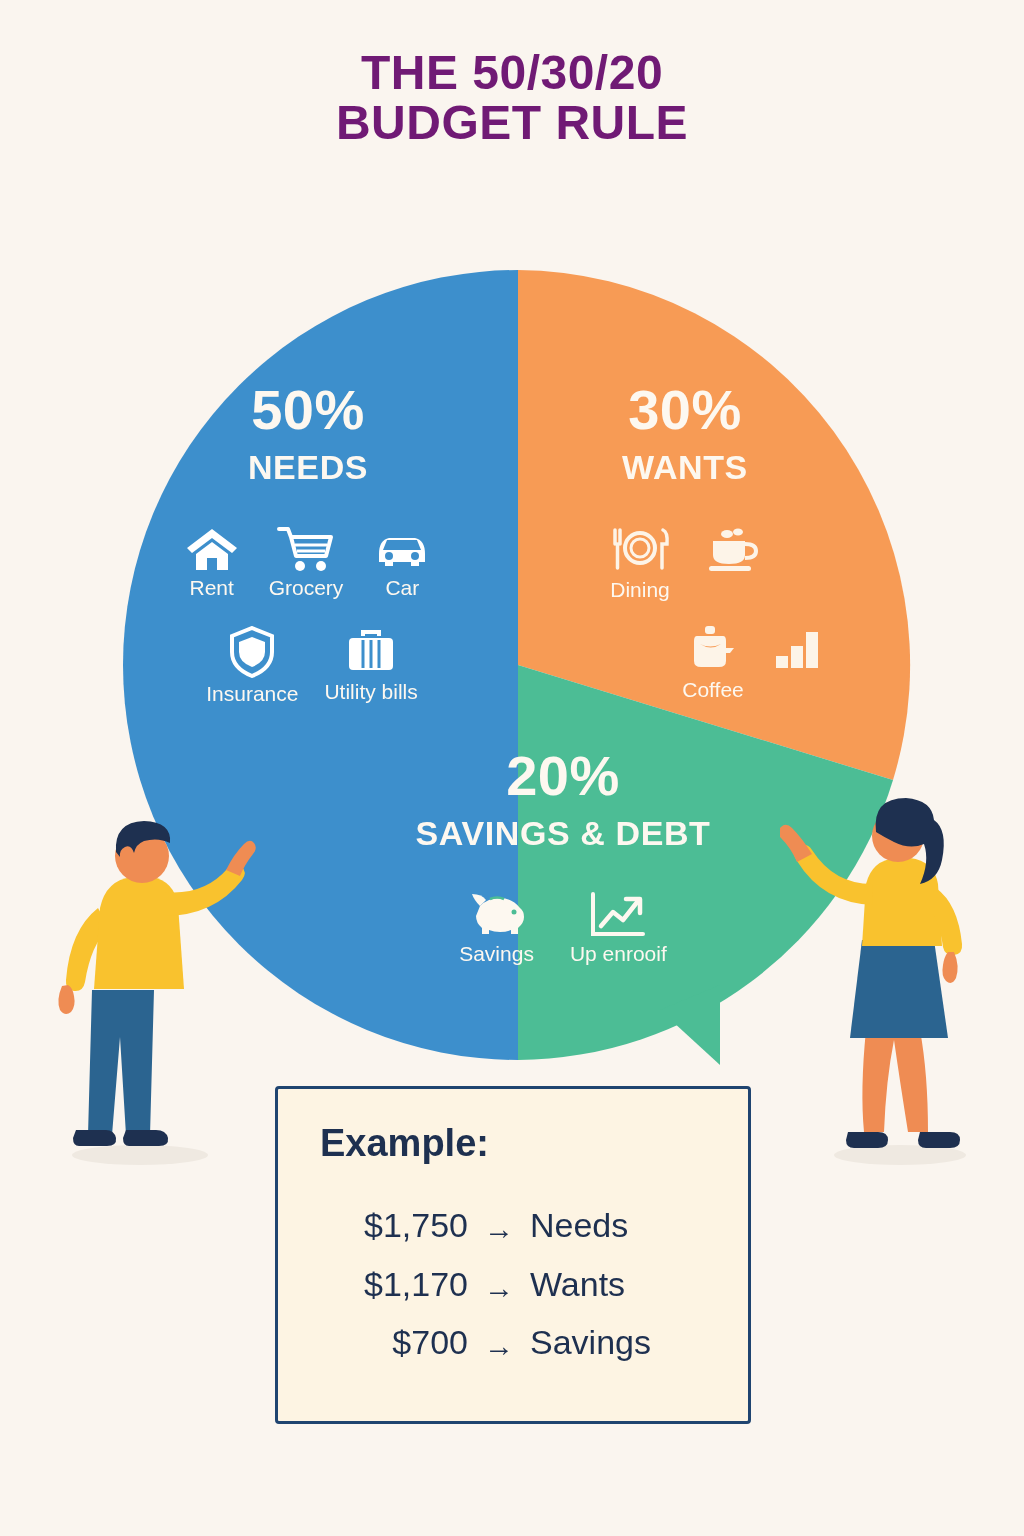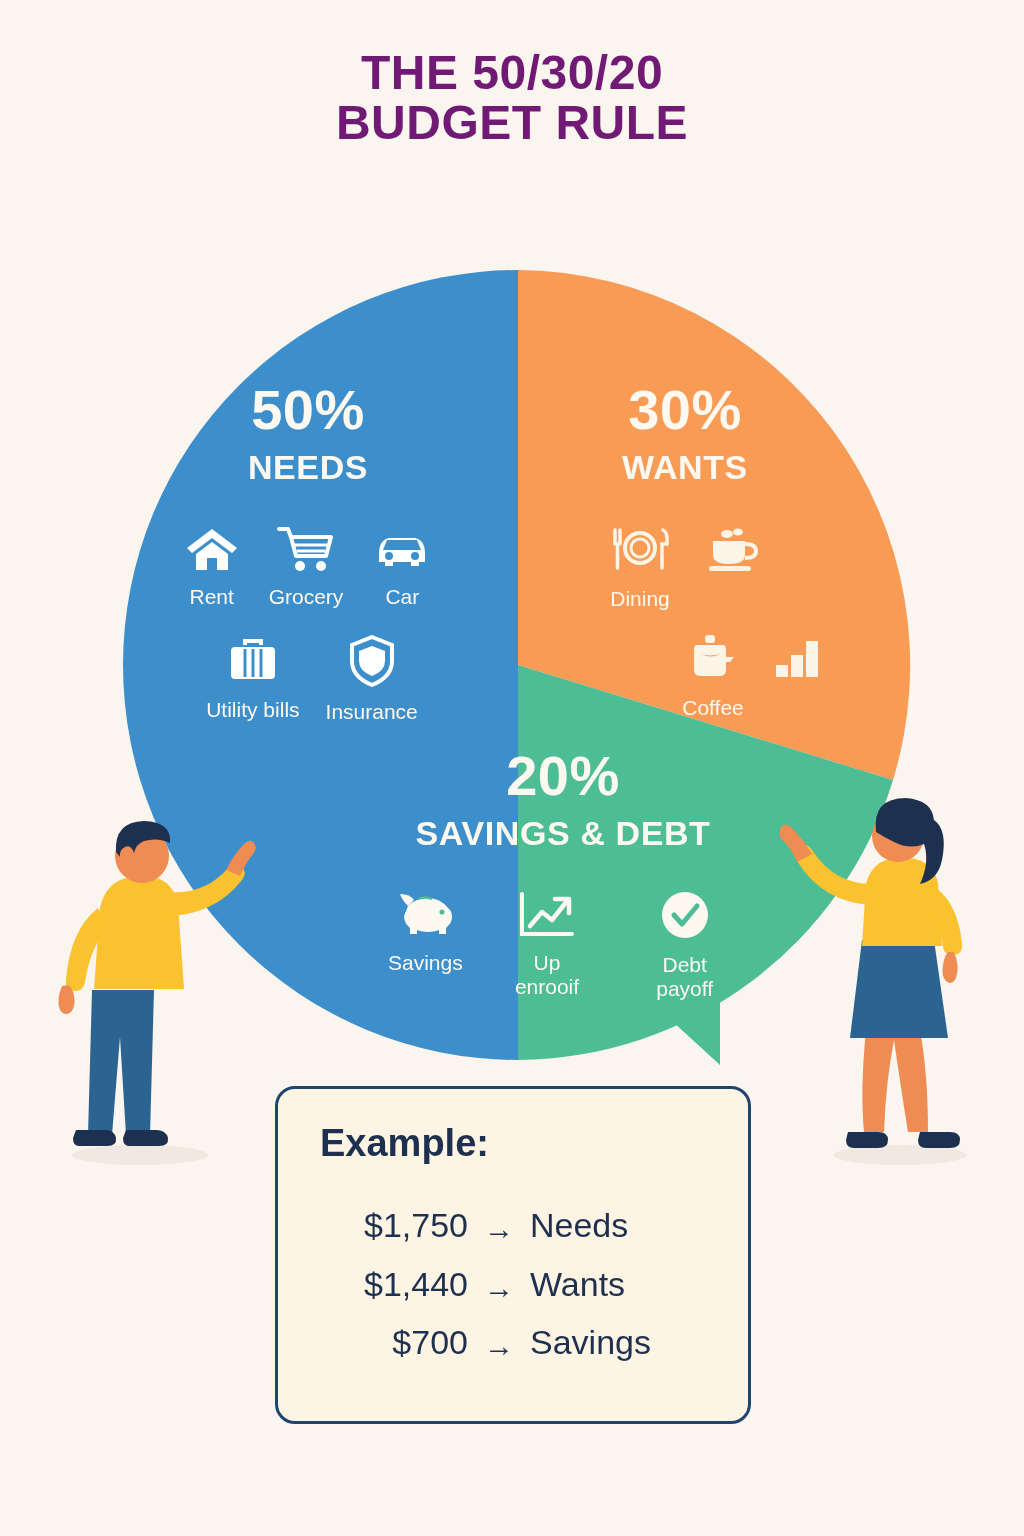--- a/index.html
+++ b/index.html
@@ -32,22 +32,22 @@
 
   
   .slice-text{position:absolute;color:#fdf8f0;text-align:center;}
   .pct{font-size:56px;font-weight:bold;line-height:1;letter-spacing:0.5px;}
   .cat{font-size:34px;font-weight:bold;line-height:1;letter-spacing:0.6px;margin-top:12px;text-transform:uppercase;}
 
   .icon-row{display:flex;justify-content:center;align-items:flex-start;}
   .icon-cell{display:flex;flex-direction:column;align-items:center;}
   .icon-cell .glyph{display:block;}
   .icon-cell .lbl{
-    font-size:21px;line-height:1.12;margin-top:9px;
-    color:#fdf8f0;text-align:center;font-weight:normal;
+    font-size:21px;line-height:1.12;
+    color:#fdf8f0;text-align:right;font-weight:normal;
   }
   .icon-cell .lbl.blank{visibility:hidden;}
 
   
   #needs-block{left:138px;top:382px;width:340px;}
   #needs-row1{margin-top:42px;gap:30px;}
   #needs-row2{margin-top:26px;gap:26px;padding-left:8px;}
 
   
   #wants-block{left:520px;top:382px;width:330px;}
@@ -58,21 +58,21 @@
   #savings-block{left:388px;top:748px;width:350px;}
   #savings-row1{margin-top:40px;gap:36px;}
 
   
   .example-box{
     position:absolute;
     left:275px;top:1086px;
     width:476px;height:338px;
     background:#fdf4e3;
     border:3px solid #1f4470;
-    border-radius:20px;
+    border-radius:4px;
     box-sizing:border-box;
     padding:32px 0 0 42px;
     color:#1e3050;
   }
   .ex-head{font-size:38px;font-weight:bold;line-height:1.18;}
   .ex-income{font-size:38px;font-weight:normal;line-height:1.18;margin-top:2px;}
   .ex-rows{margin-top:34px;}
   .ex-row{display:flex;align-items:flex-end;font-size:34px;line-height:1.52;margin-top:7px;}
   .ex-amt{width:148px;text-align:right;}
   .ex-arrow{width:62px;text-align:center;font-size:30px;}
@@ -140,36 +140,36 @@
               <circle cx="42" cy="30" r="4" fill="#3d8fcc"></circle>
             </svg>
         </span>
         <span class="lbl">Car</span>
       </div>
     </div>
 
     <div class="icon-row" id="needs-row2">
       <div class="icon-cell">
         <span class="glyph">
+          <svg width="46" height="52" viewBox="0 0 46 52">
+              <path d="M23 2 L43 10 v16 q0 16-20 24 Q3 42 3 26 V10 Z" fill="none" stroke="#ffffff" stroke-width="4"></path>
+              <path d="M23 11 L36 16 v10 q0 10-13 15 Q10 36 10 26 V16 Z" fill="#ffffff"></path>
+            </svg>
+        </span>
+        <span class="lbl">Insurance</span>
+      </div>
+      <div class="icon-cell">
+        <span class="glyph">
           <svg width="52" height="50" viewBox="0 0 52 50">
               <path d="M18 10 v-4 h16 v4" fill="none" stroke="#ffffff" stroke-width="4"></path>
               <rect x="4" y="12" width="44" height="32" rx="4" fill="#ffffff"></rect>
               <path d="M18 14 v28 M26 14 v28 M34 14 v28" stroke="#3d8fcc" stroke-width="3"></path>
             </svg>
         </span>
         <span class="lbl">Utility bills</span>
-      </div>
-      <div class="icon-cell">
-        <span class="glyph">
-          <svg width="46" height="52" viewBox="0 0 46 52">
-              <path d="M23 2 L43 10 v16 q0 16-20 24 Q3 42 3 26 V10 Z" fill="none" stroke="#ffffff" stroke-width="4"></path>
-              <path d="M23 11 L36 16 v10 q0 10-13 15 Q10 36 10 26 V16 Z" fill="#ffffff"></path>
-            </svg>
-        </span>
-        <span class="lbl">Insurance</span>
       </div>
     </div>
   </div>
 
   <div class="slice-text" id="wants-block">
     <div class="pct">30%</div>
     <div class="cat">WANTS</div>
 
     <div class="icon-row" id="wants-row1">
       <div class="icon-cell">
@@ -240,29 +240,20 @@
       </div>
       <div class="icon-cell">
         <span class="glyph">
           <svg width="58" height="48" viewBox="0 0 58 48">
               <path d="M4 4 v40 h50" fill="none" stroke="#fdf8f0" stroke-width="4" stroke-linecap="round"></path>
               <path d="M12 36 l12-14 l10 8 l15-19" fill="none" stroke="#fdf8f0" stroke-width="4.5" stroke-linecap="round" stroke-linejoin="round"></path>
               <path d="M37 9 h14 v14" fill="none" stroke="#fdf8f0" stroke-width="4.5" stroke-linecap="round" stroke-linejoin="round"></path>
             </svg>
         </span>
         <span class="lbl">Up enrooif</span>
-      </div>
-      <div class="icon-cell">
-        <span class="glyph">
-          <svg width="52" height="50" viewBox="0 0 52 50">
-              <circle cx="26" cy="25" r="23" fill="#fdf8f0"></circle>
-              <path d="M15 25 l8 9 l15-18" fill="none" stroke="#4cbd95" stroke-width="5" stroke-linecap="round" stroke-linejoin="round"></path>
-            </svg>
-        </span>
-        <span class="lbl">Debt payoff</span>
       </div>
     </div>
   </div>
 
   <div class="person" id="person-left">
     <svg width="230" height="380" viewBox="0 0 230 380">
       <ellipse cx="100" cy="355" rx="68" ry="10" fill="#efe9e1"></ellipse>
 
       <path d="M52 190 h62 l-4 145 h-24 l-6 -98 l-8 98 h-24 z" fill="#2b6490"></path>
 
@@ -308,21 +299,21 @@
 
   <div class="example-box">
     <div class="ex-head">Example:</div>
     <div class="ex-rows">
       <div class="ex-row">
         <span class="ex-amt">$1,750</span>
         <span class="ex-arrow">→</span>
         <span class="ex-dest">Needs</span>
       </div>
       <div class="ex-row">
-        <span class="ex-amt">$1,440</span>
+        <span class="ex-amt">$1,170</span>
         <span class="ex-arrow">→</span>
         <span class="ex-dest">Wants</span>
       </div>
       <div class="ex-row">
         <span class="ex-amt">$700</span>
         <span class="ex-arrow">→</span>
         <span class="ex-dest">Savings</span>
       </div>
     </div>
   </div>

